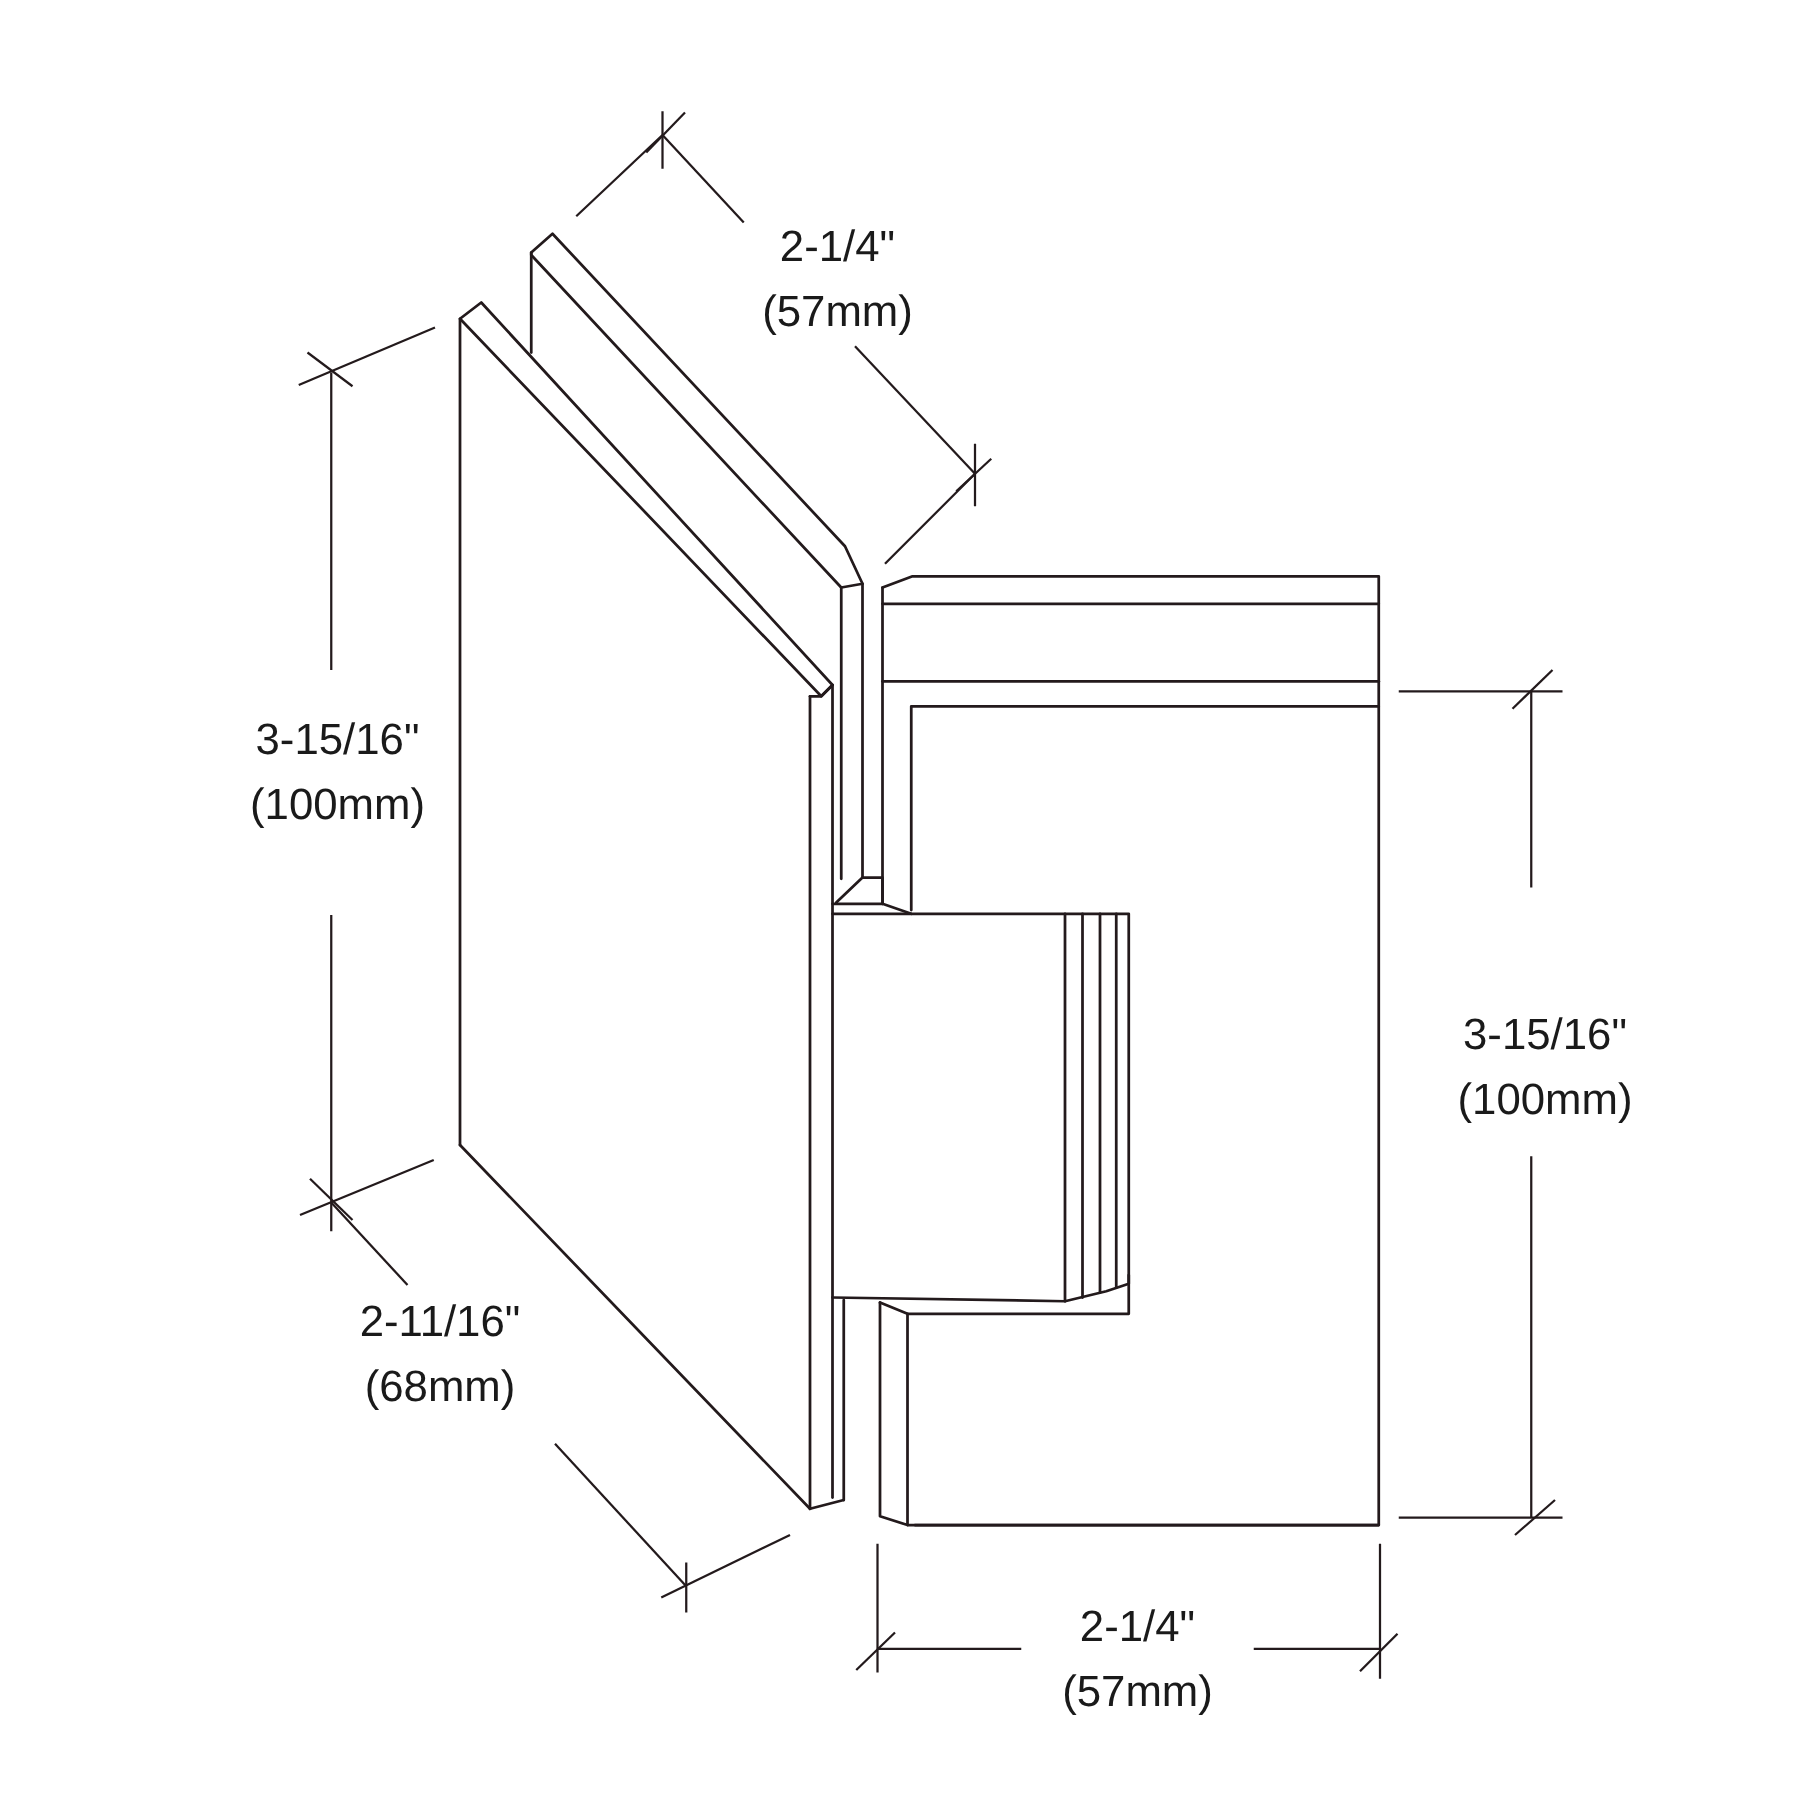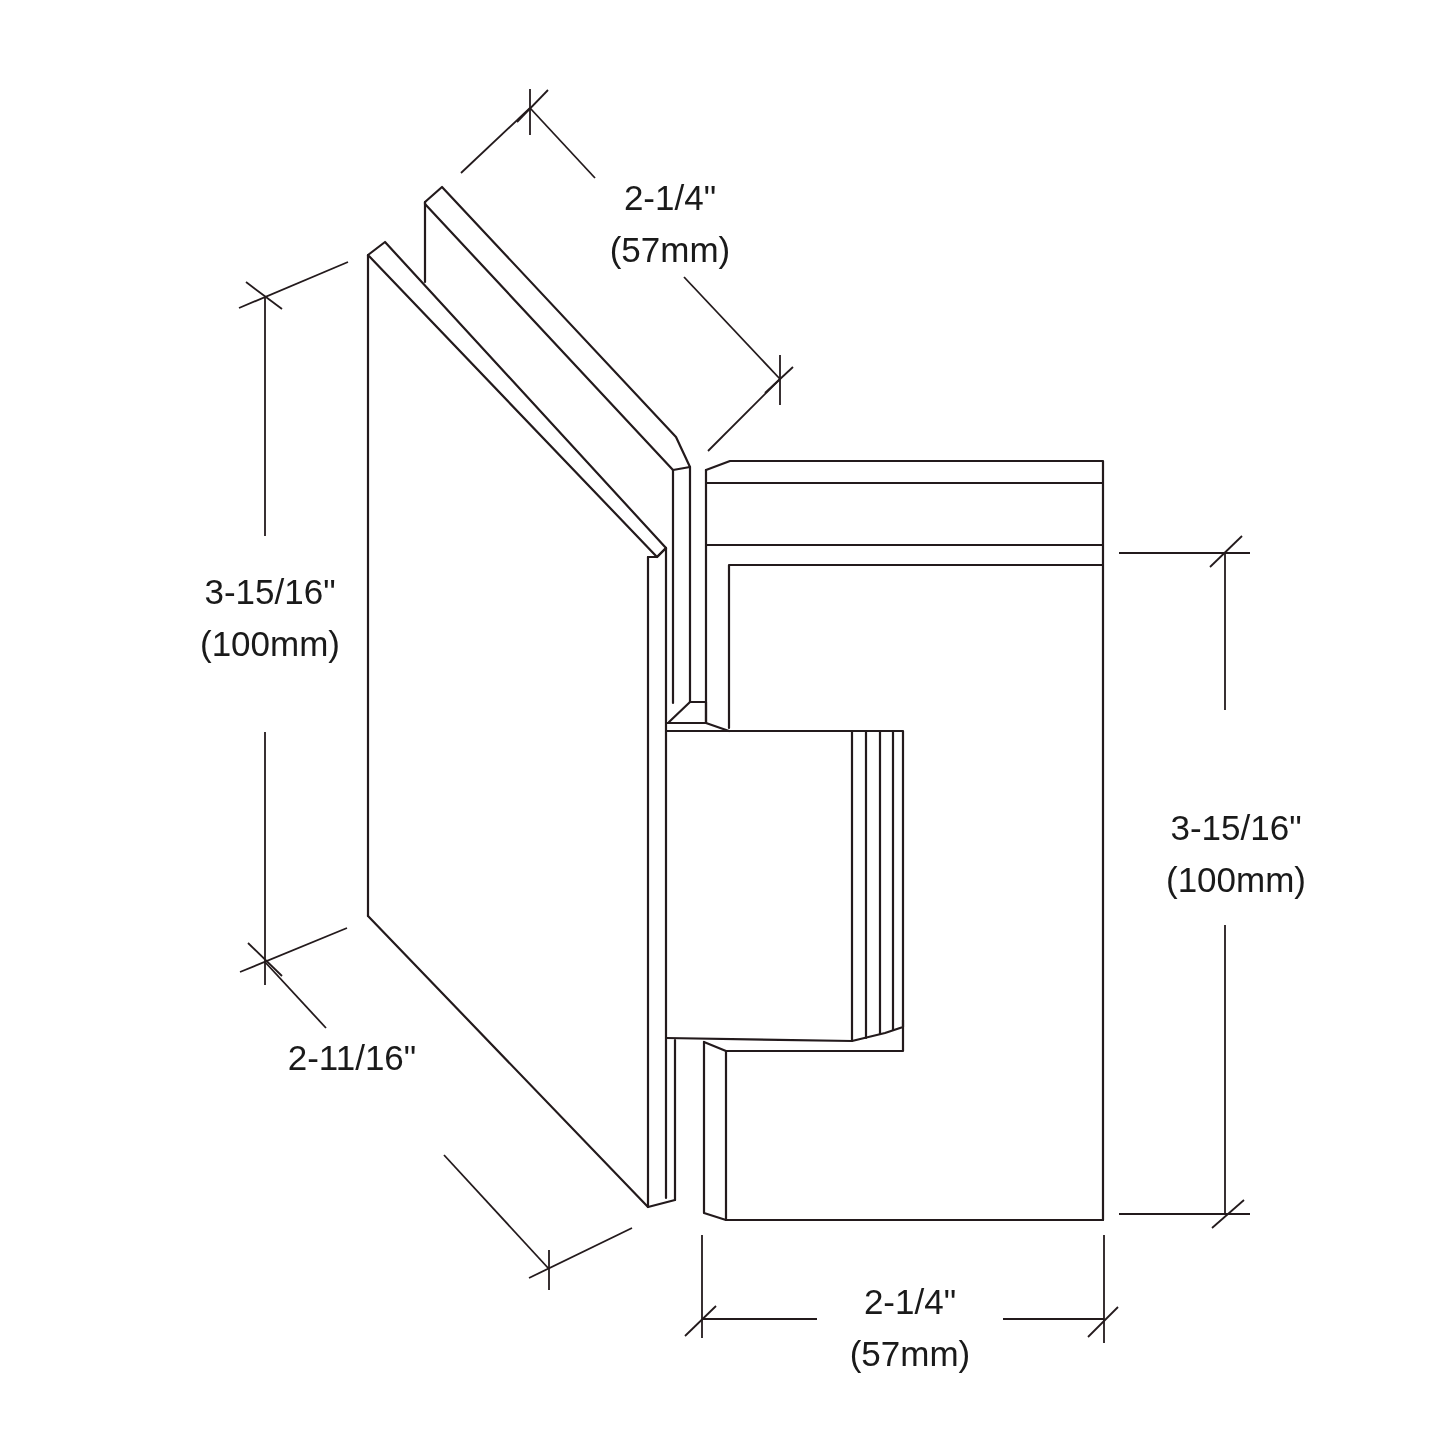--- a/index.html
+++ b/index.html
@@ -110,20 +110,21 @@
   <div class="lbl" style="left:590px; top:172px; width:160px;">
     <span>2-1/4"</span>
     <span>(57mm)</span>
   </div>
   <div class="lbl" style="left:180px; top:566px; width:180px;">
     <span>3-15/16"</span>
     <span>(100mm)</span>
   </div>
   <div class="lbl" style="left:262px; top:1032px; width:180px;">
     <span>2-11/16"</span>
+    <span>(68mm)</span>
   </div>
   <div class="lbl" style="left:1146px; top:802px; width:180px;">
     <span>3-15/16"</span>
     <span>(100mm)</span>
   </div>
   <div class="lbl" style="left:830px; top:1276px; width:160px;">
     <span>2-1/4"</span>
     <span>(57mm)</span>
   </div>
 </div>

